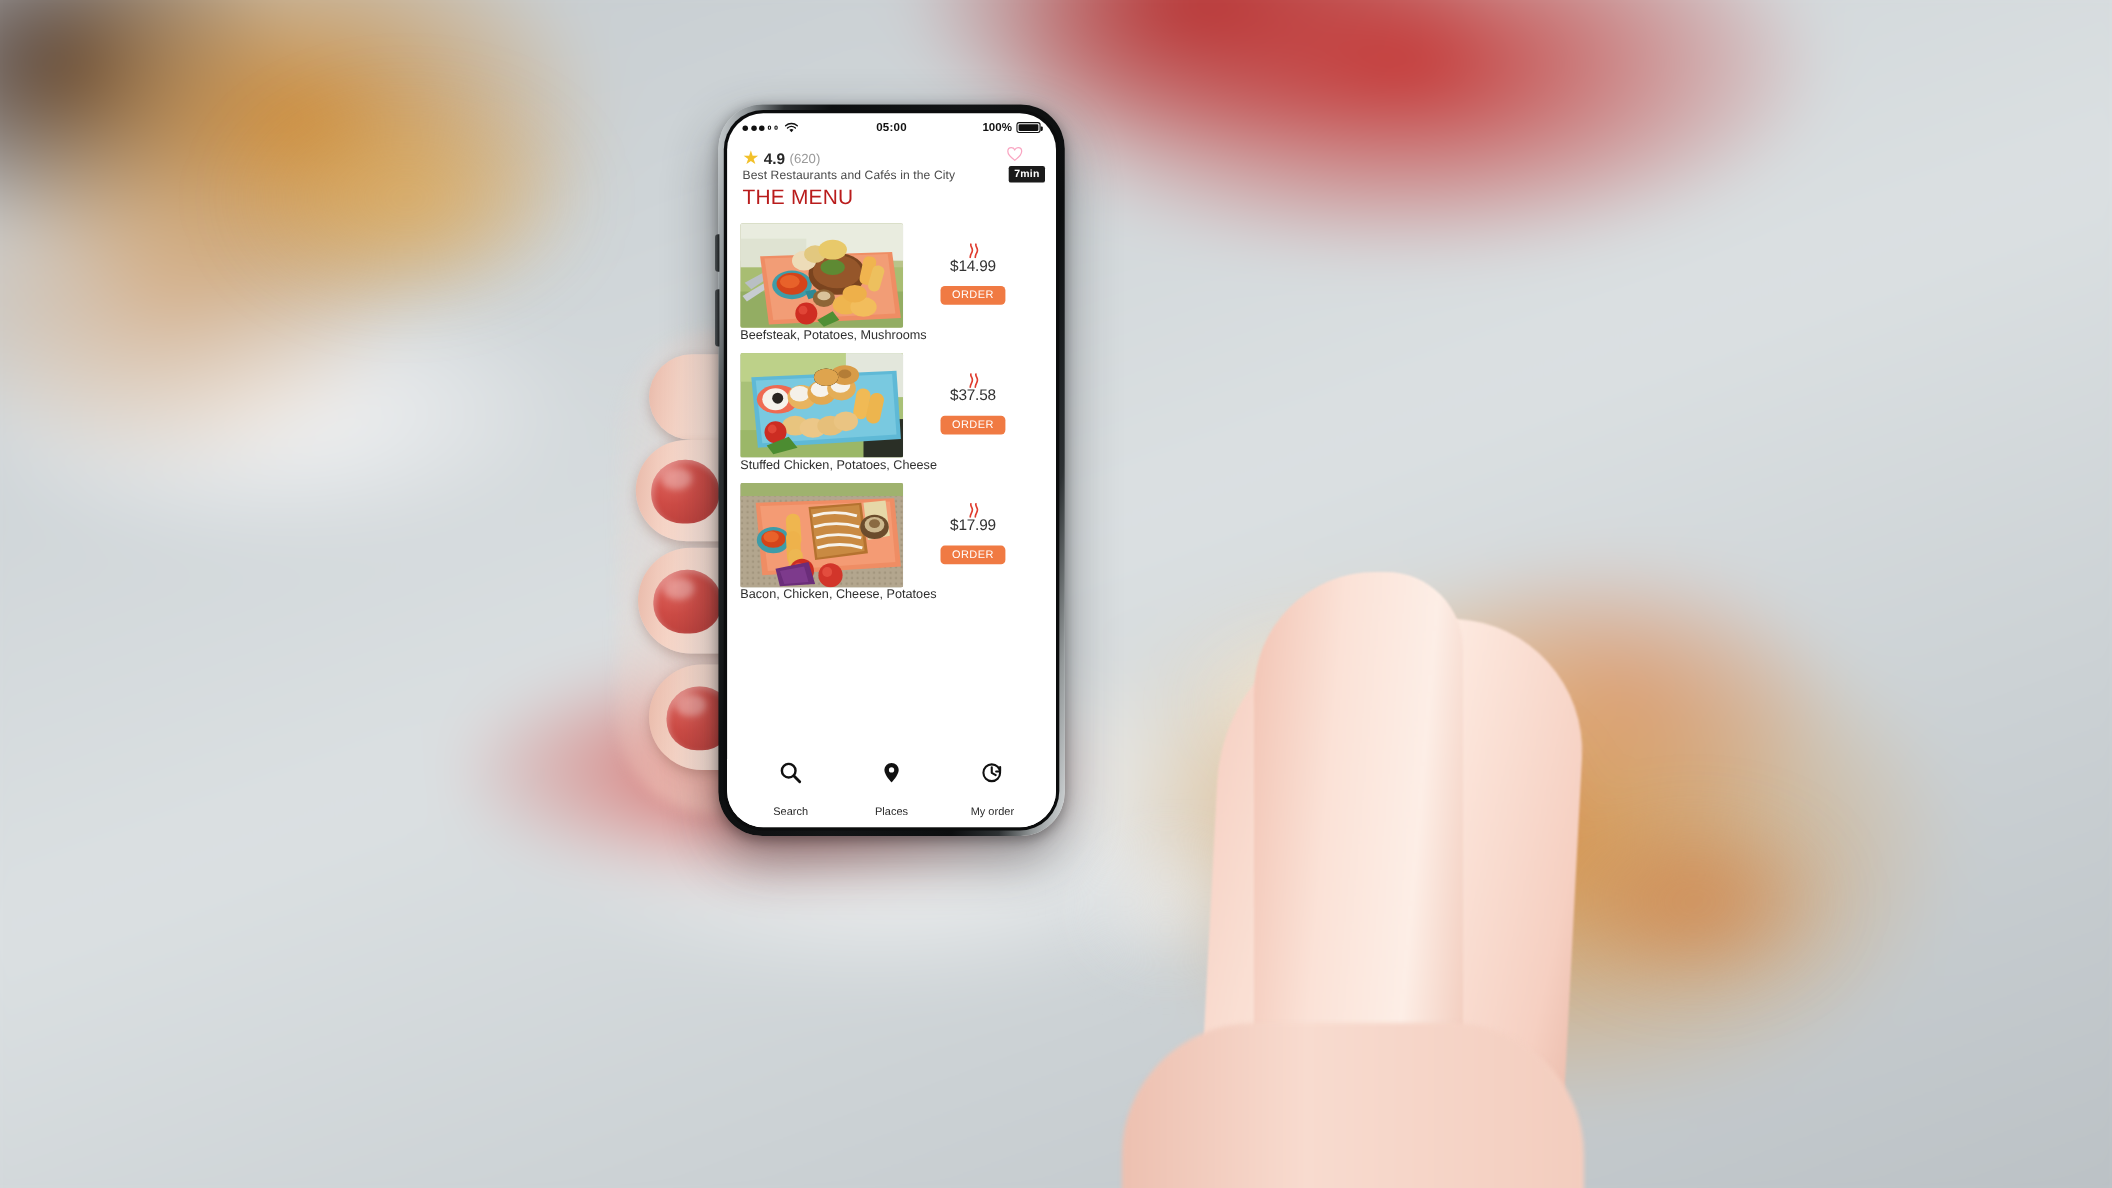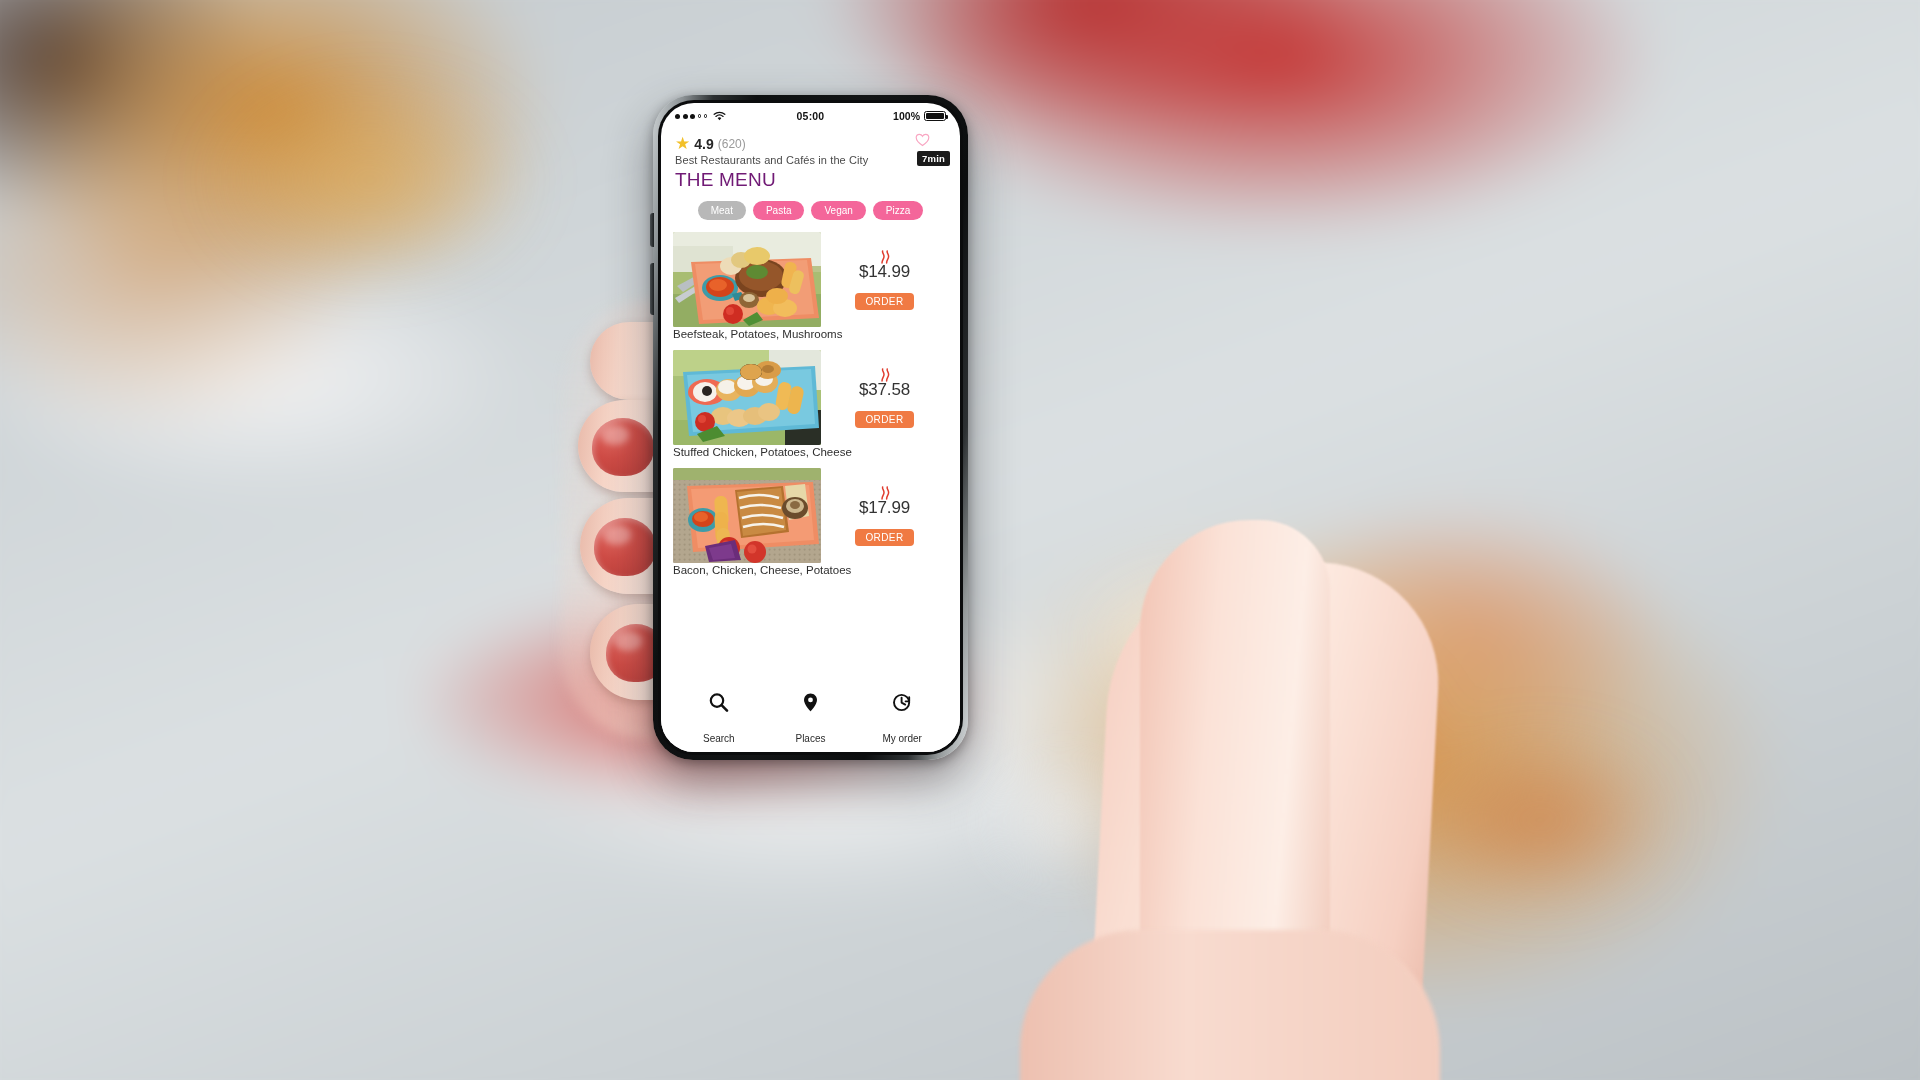--- a/index.html
+++ b/index.html
@@ -208,21 +208,21 @@
   }
 
   
   .hero { padding: 6px 14px 0 14px; position: relative; flex-shrink: 0; }
   .rating-row { display: flex; align-items: center; gap: 4px; }
   .star { font-size: 17px; color: #f2c029; line-height: 1; }
   .rating-val { font-size: 14px; color: #262626; font-weight: 600; }
   .rating-count { font-size: 12px; color: #9a9a9a; }
   .subtitle { font-size: 11px; color: #4a4a4a; margin-top: 2px; letter-spacing: 0.1px; }
   .menu-title {
-    font-size: 19px; color: #701a75;
+    font-size: 19px; color: #b91c1c;
     margin-top: 3px; letter-spacing: 0.2px; font-weight: 400;
   }
   .heart-btn {
     position: absolute; right: 30px; top: 4px;
     cursor: pointer; line-height: 1;
   }
   .time-badge {
     position: absolute; right: 10px; top: 22px;
     background: #1b1b1b; color: #fff;
     font-size: 9.5px; font-weight: 600;
@@ -263,21 +263,21 @@
     background: #d8d8cf;
   }
   .thumb svg { display: block; width: 100%; height: 100%; }
   .item-right {
     flex: 1;
     display: flex; flex-direction: column;
     align-items: center;
     padding-top: 18px;
   }
   .steam { height: 14px; margin-bottom: -2px; }
-  .price { font-size: 17px; color: #333; letter-spacing: -0.2px; }
+  .price { font-size: 14px; color: #333; letter-spacing: -0.2px; }
   .order-btn {
     margin-top: 11px;
     background: #f07a43;
     color: #fff;
     font-size: 10px;
     letter-spacing: 0.4px;
     padding: 3px 10px;
     border-radius: 4px;
     border: none;
     cursor: pointer;
@@ -371,26 +371,20 @@
 
         <div class="heart-btn">
           <svg width="15" height="14" viewBox="0 0 15 14">
             <path d="M7.5 12.6 C7.5 12.6 1.2 8.4 1.2 4.6 C1.2 2.6 2.7 1.3 4.4 1.3 C5.7 1.3 6.9 2.1 7.5 3.2
                      C8.1 2.1 9.3 1.3 10.6 1.3 C12.3 1.3 13.8 2.6 13.8 4.6 C13.8 8.4 7.5 12.6 7.5 12.6 Z" fill="none" stroke="#f9a6c2" stroke-width="1.15"></path>
           </svg>
         </div>
         <div class="time-badge">7min</div>
       </div>
 
-      <div class="chips">
-        <div class="chip inactive">Meat</div>
-        <div class="chip">Pasta</div>
-        <div class="chip">Vegan</div>
-        <div class="chip">Pizza</div>
-      </div>
 
       <div class="menu-list">
 
         <div class="menu-item">
           <div class="item-row">
             <div class="thumb">
               <svg viewBox="0 0 148 95" preserveAspectRatio="none">
                 <rect width="148" height="95" fill="#b9c48a"></rect>
                 <rect x="0" y="0" width="148" height="34" fill="#e9ecdf"></rect>
                 <rect x="0" y="14" width="60" height="38" fill="#dfe3d2"></rect>

